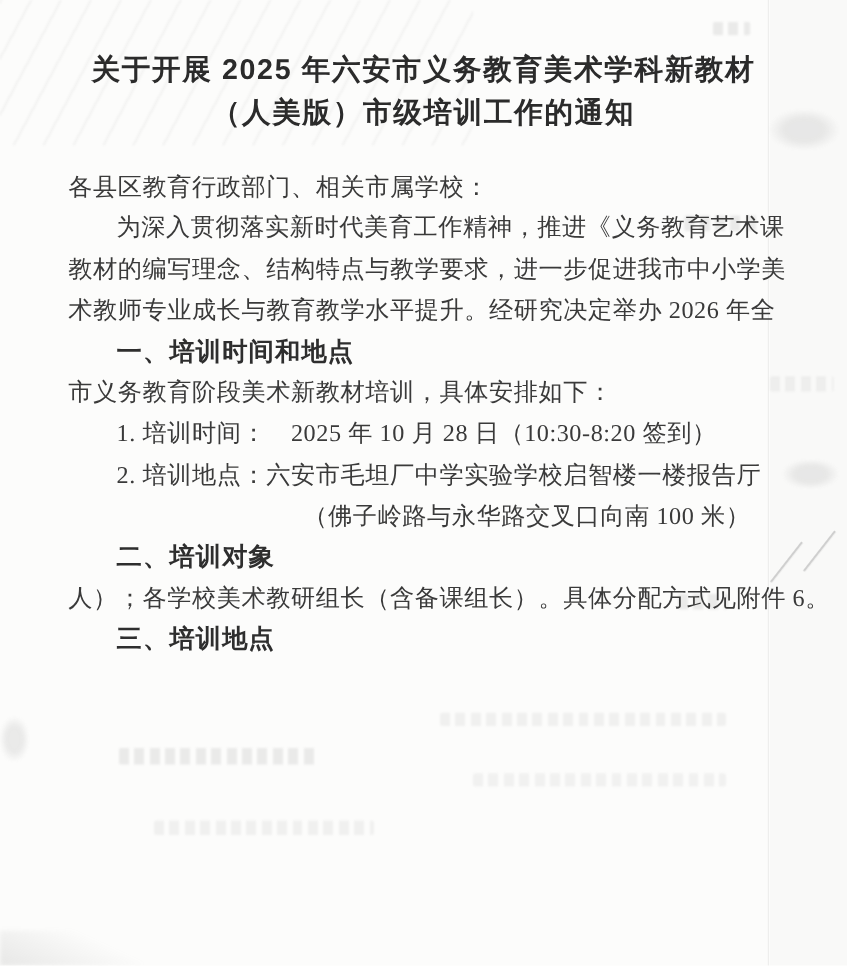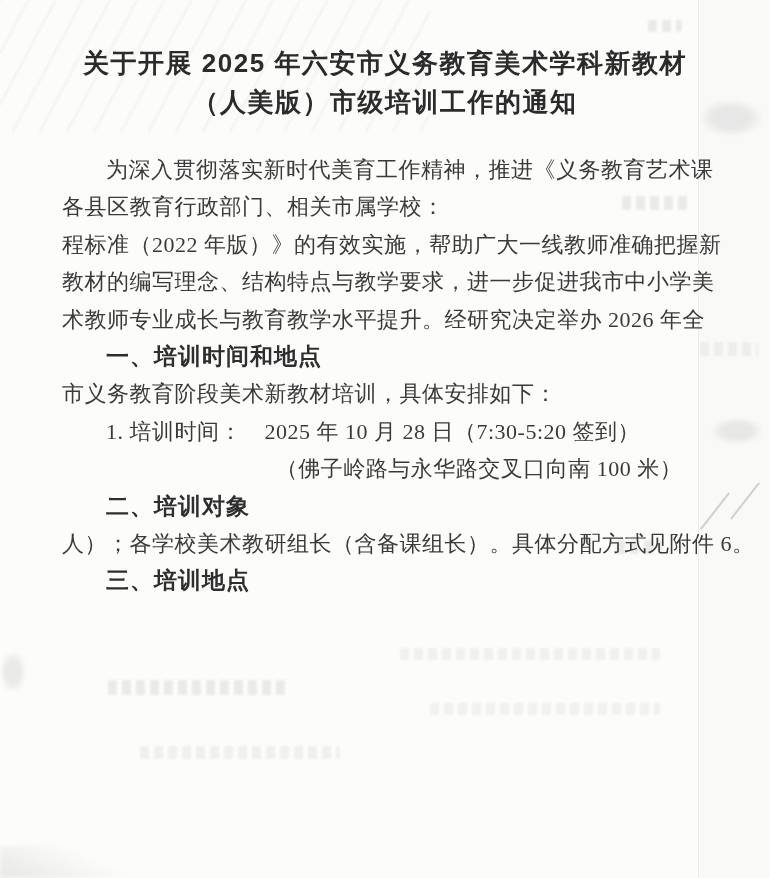--- a/index.html
+++ b/index.html
@@ -93,27 +93,27 @@
   <div class="artifact bleed-dashes" style="left:140px;top:746px;width:200px;height:13px;opacity:.3;"></div>
   <div class="artifact corner-smear" style="left:0;top:846px;width:130px;height:32px;"></div>
   <div class="artifact bleed-blob" style="left:0;top:652px;width:26px;height:40px;"></div>
 
   <div class="doc-title">
     <div>关于开展 2025 年六安市义务教育美术学科新教材</div>
     <div>（人美版）市级培训工作的通知</div>
   </div>
 
   <div class="doc-body">
+      <div class="doc-line indent-0">各县区教育行政部门、相关市属学校：</div>
       <div class="doc-line indent-2">为深入贯彻落实新时代美育工作精神，推进《义务教育艺术课</div>
-      <div class="doc-line indent-0">各县区教育行政部门、相关市属学校：</div>
-      <div class="doc-line indent-0">程标准（2022 年版）》的有效实施，帮助广大一线教师准确把握新</div>
       <div class="doc-line indent-0">教材的编写理念、结构特点与教学要求，进一步促进我市中小学美</div>
       <div class="doc-line indent-0">术教师专业成长与教育教学水平提升。经研究决定举办 2026 年全</div>
       <div class="doc-line indent-2 bold">一、培训时间和地点</div>
       <div class="doc-line indent-0">市义务教育阶段美术新教材培训，具体安排如下：</div>
-      <div class="doc-line indent-2">1. 培训时间：　2025 年 10 月 28 日（7:30-5:20 签到）</div>
+      <div class="doc-line indent-2">1. 培训时间：　2025 年 10 月 28 日（10:30-8:20 签到）</div>
+      <div class="doc-line indent-2">2. 培训地点：六安市毛坦厂中学实验学校启智楼一楼报告厅</div>
       <div class="doc-line indent-8">（佛子岭路与永华路交叉口向南 100 米）</div>
       <div class="doc-line indent-2 bold">二、培训对象</div>
       <div class="doc-line indent-0">人）；各学校美术教研组长（含备课组长）。具体分配方式见附件 6。</div>
       <div class="doc-line indent-2 bold">三、培训地点</div>
     </div>
 
 </div>
 
 </body></html>

